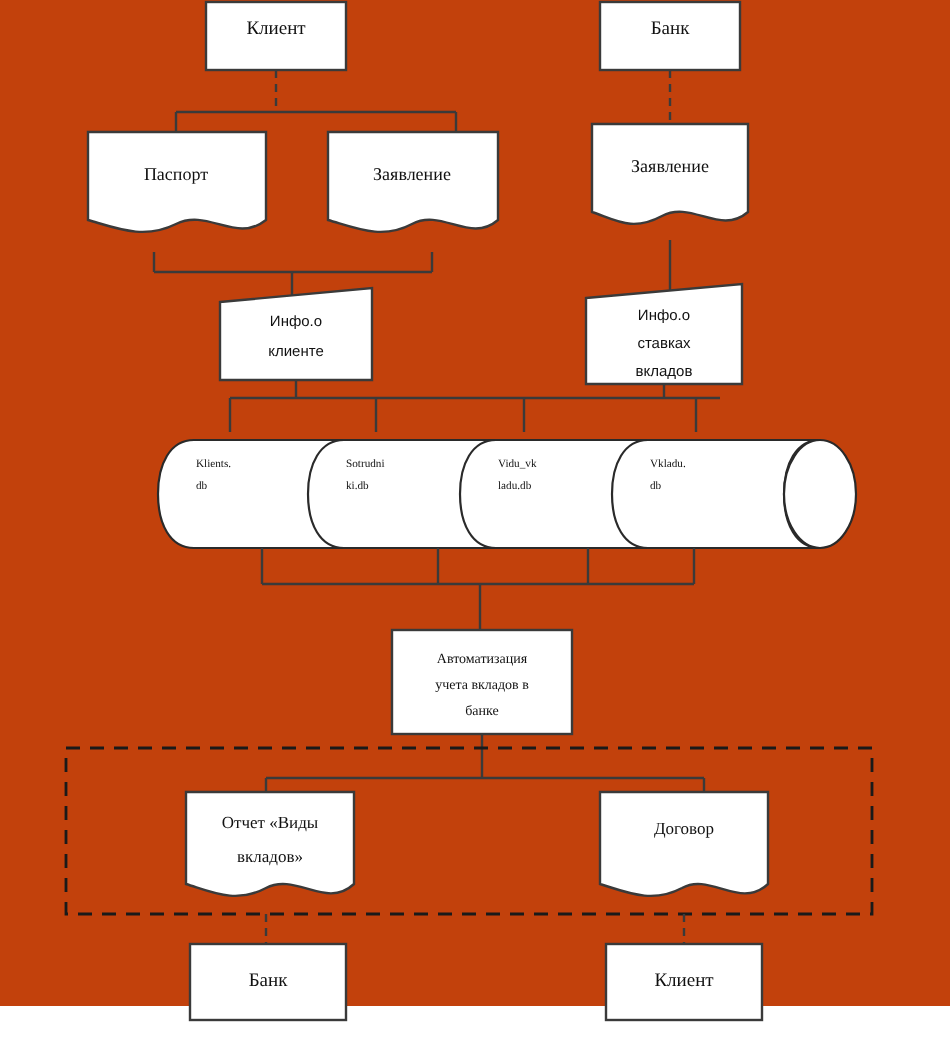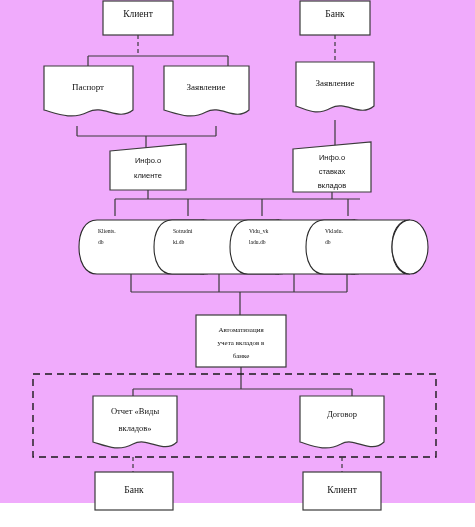--- a/index.html
+++ b/index.html
@@ -10,21 +10,21 @@
   body {
     width: 475px;
     height: 527px;
     font-family: "Liberation Serif", serif;
     overflow: hidden;
   }
   #diagram-root {
     position: relative;
     width: 475px;
     height: 503px;
-    background: #f0abfc;
+    background: #c2410c;
   }
   svg#diagram-svg {
     display: block;
     width: 475px;
     height: 527px;
   }
   .shape-stroke {
     fill: #ffffff;
     stroke: #3a3a3a;
     stroke-width: 1.2;

